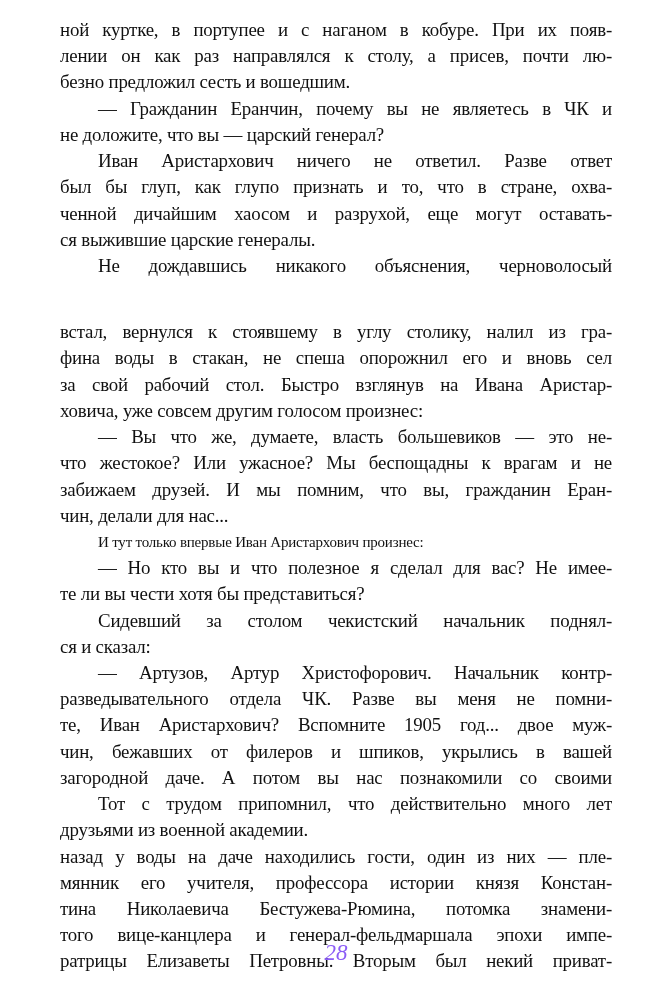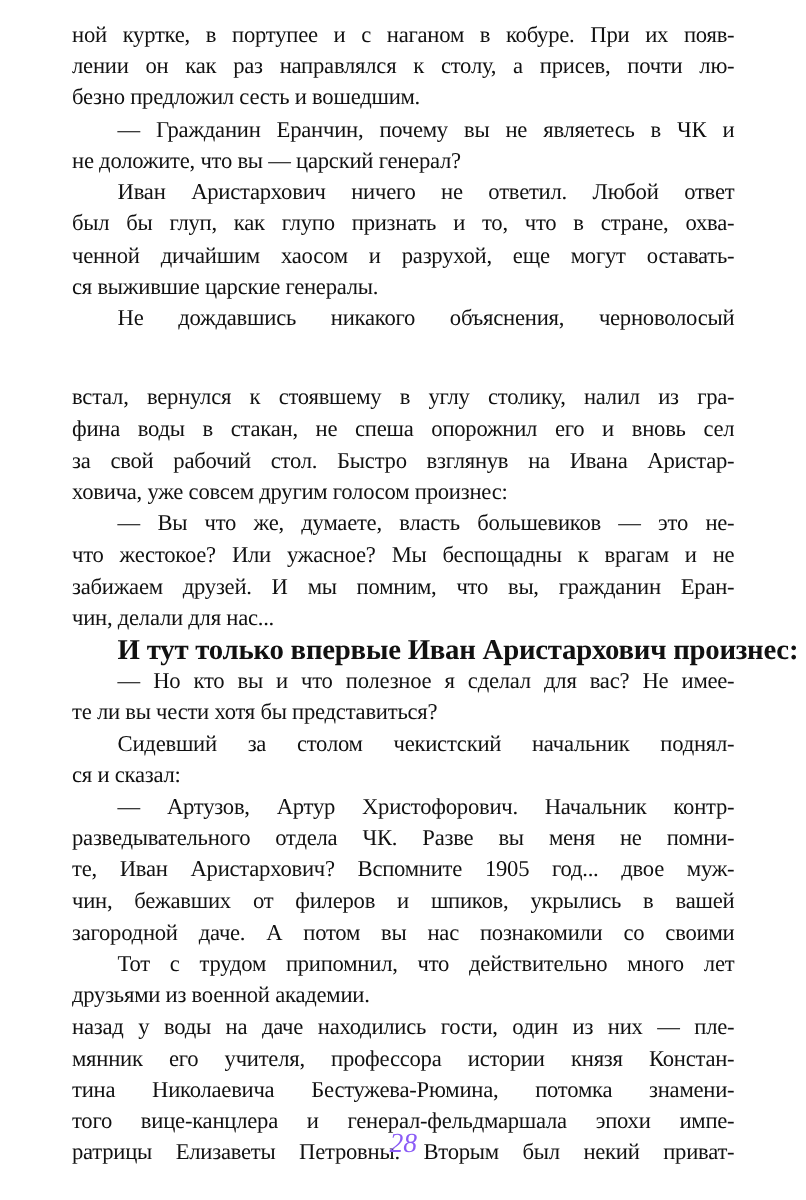--- a/index.html
+++ b/index.html
@@ -50,34 +50,34 @@
   </style>
 </head>
 <body>
 
 <div class="page" id="page-body">
     <span class="line" style="height: 26.2286px; line-height: 26.2286px; font-size: 18.8846px;">ной куртке, в портупее и с наганом в кобуре. При их появ-</span>
     <span class="line" style="height: 26.2286px; line-height: 26.2286px; font-size: 18.8846px;">лении он как раз направлялся к столу, а присев, почти лю-</span>
     <span class="line last" style="height: 26.2286px; line-height: 26.2286px; font-size: 18.8846px;">безно предложил сесть и вошедшим.</span>
     <span class="line indent" style="height: 26.2286px; line-height: 26.2286px; font-size: 18.8846px;">— Гражданин Еранчин, почему вы не являетесь в ЧК и</span>
     <span class="line last" style="height: 26.2286px; line-height: 26.2286px; font-size: 18.8846px;">не доложите, что вы — царский генерал?</span>
-    <span class="line indent" style="height: 26.2286px; line-height: 26.2286px; font-size: 18.8846px;">Иван Аристархович ничего не ответил. Любой ответ</span>
+    <span class="line indent" style="height: 26.2286px; line-height: 26.2286px; font-size: 18.8846px;">Иван Аристархович ничего не ответил. Разве ответ</span>
     <span class="line" style="height: 26.2286px; line-height: 26.2286px; font-size: 18.8846px;">был бы глуп, как глупо признать и то, что в стране, охва-</span>
     <span class="line" style="height: 26.2286px; line-height: 26.2286px; font-size: 18.8846px;">ченной дичайшим хаосом и разрухой, еще могут оставать-</span>
     <span class="line last" style="height: 26.2286px; line-height: 26.2286px; font-size: 18.8846px;">ся выжившие царские генералы.</span>
     <span class="line indent" style="height: 26.2286px; line-height: 26.2286px; font-size: 18.8846px;">Не дождавшись никакого объяснения, черноволосый</span>
     <span class="line" style="height: 26.2286px; line-height: 26.2286px; font-size: 18.8846px; margin-top: 40px;">встал, вернулся к стоявшему в углу столику, налил из гра-</span>
     <span class="line" style="height: 26.2286px; line-height: 26.2286px; font-size: 18.8846px;">фина воды в стакан, не спеша опорожнил его и вновь сел</span>
     <span class="line" style="height: 26.2286px; line-height: 26.2286px; font-size: 18.8846px;">за свой рабочий стол. Быстро взглянув на Ивана Аристар-</span>
     <span class="line last" style="height: 26.2286px; line-height: 26.2286px; font-size: 18.8846px;">ховича, уже совсем другим голосом произнес:</span>
     <span class="line indent" style="height: 26.2286px; line-height: 26.2286px; font-size: 18.8846px;">— Вы что же, думаете, власть большевиков — это не-</span>
     <span class="line" style="height: 26.2286px; line-height: 26.2286px; font-size: 18.8846px;">что жестокое? Или ужасное? Мы беспощадны к врагам и не</span>
     <span class="line" style="height: 26.2286px; line-height: 26.2286px; font-size: 18.8846px;">забижаем друзей. И мы помним, что вы, гражданин Еран-</span>
     <span class="line last" style="height: 26.2286px; line-height: 26.2286px; font-size: 18.8846px;">чин, делали для нас...</span>
-    <span class="line indent last" style="height: 26.2286px; line-height: 26.2286px; font-size: 24px; font-weight: bold;">И тут только впервые Иван Аристархович произнес:</span>
+    <span class="line indent last" style="height: 26.2286px; line-height: 26.2286px; font-size: 15px;">И тут только впервые Иван Аристархович произнес:</span>
     <span class="line indent" style="height: 26.2286px; line-height: 26.2286px; font-size: 18.8846px;">— Но кто вы и что полезное я сделал для вас? Не имее-</span>
     <span class="line last" style="height: 26.2286px; line-height: 26.2286px; font-size: 18.8846px;">те ли вы чести хотя бы представиться?</span>
     <span class="line indent" style="height: 26.2286px; line-height: 26.2286px; font-size: 18.8846px;">Сидевший за столом чекистский начальник поднял-</span>
     <span class="line last" style="height: 26.2286px; line-height: 26.2286px; font-size: 18.8846px;">ся и сказал:</span>
     <span class="line indent" style="height: 26.2286px; line-height: 26.2286px; font-size: 18.8846px;">— Артузов, Артур Христофорович. Начальник контр-</span>
     <span class="line" style="height: 26.2286px; line-height: 26.2286px; font-size: 18.8846px;">разведывательного отдела ЧК. Разве вы меня не помни-</span>
     <span class="line" style="height: 26.2286px; line-height: 26.2286px; font-size: 18.8846px;">те, Иван Аристархович? Вспомните 1905 год... двое муж-</span>
     <span class="line" style="height: 26.2286px; line-height: 26.2286px; font-size: 18.8846px;">чин, бежавших от филеров и шпиков, укрылись в вашей</span>
     <span class="line" style="height: 26.2286px; line-height: 26.2286px; font-size: 18.8846px;">загородной даче. А потом вы нас познакомили со своими</span>
     <span class="line indent" style="height: 26.2286px; line-height: 26.2286px; font-size: 18.8846px;">Тот с трудом припомнил, что действительно много лет</span>

